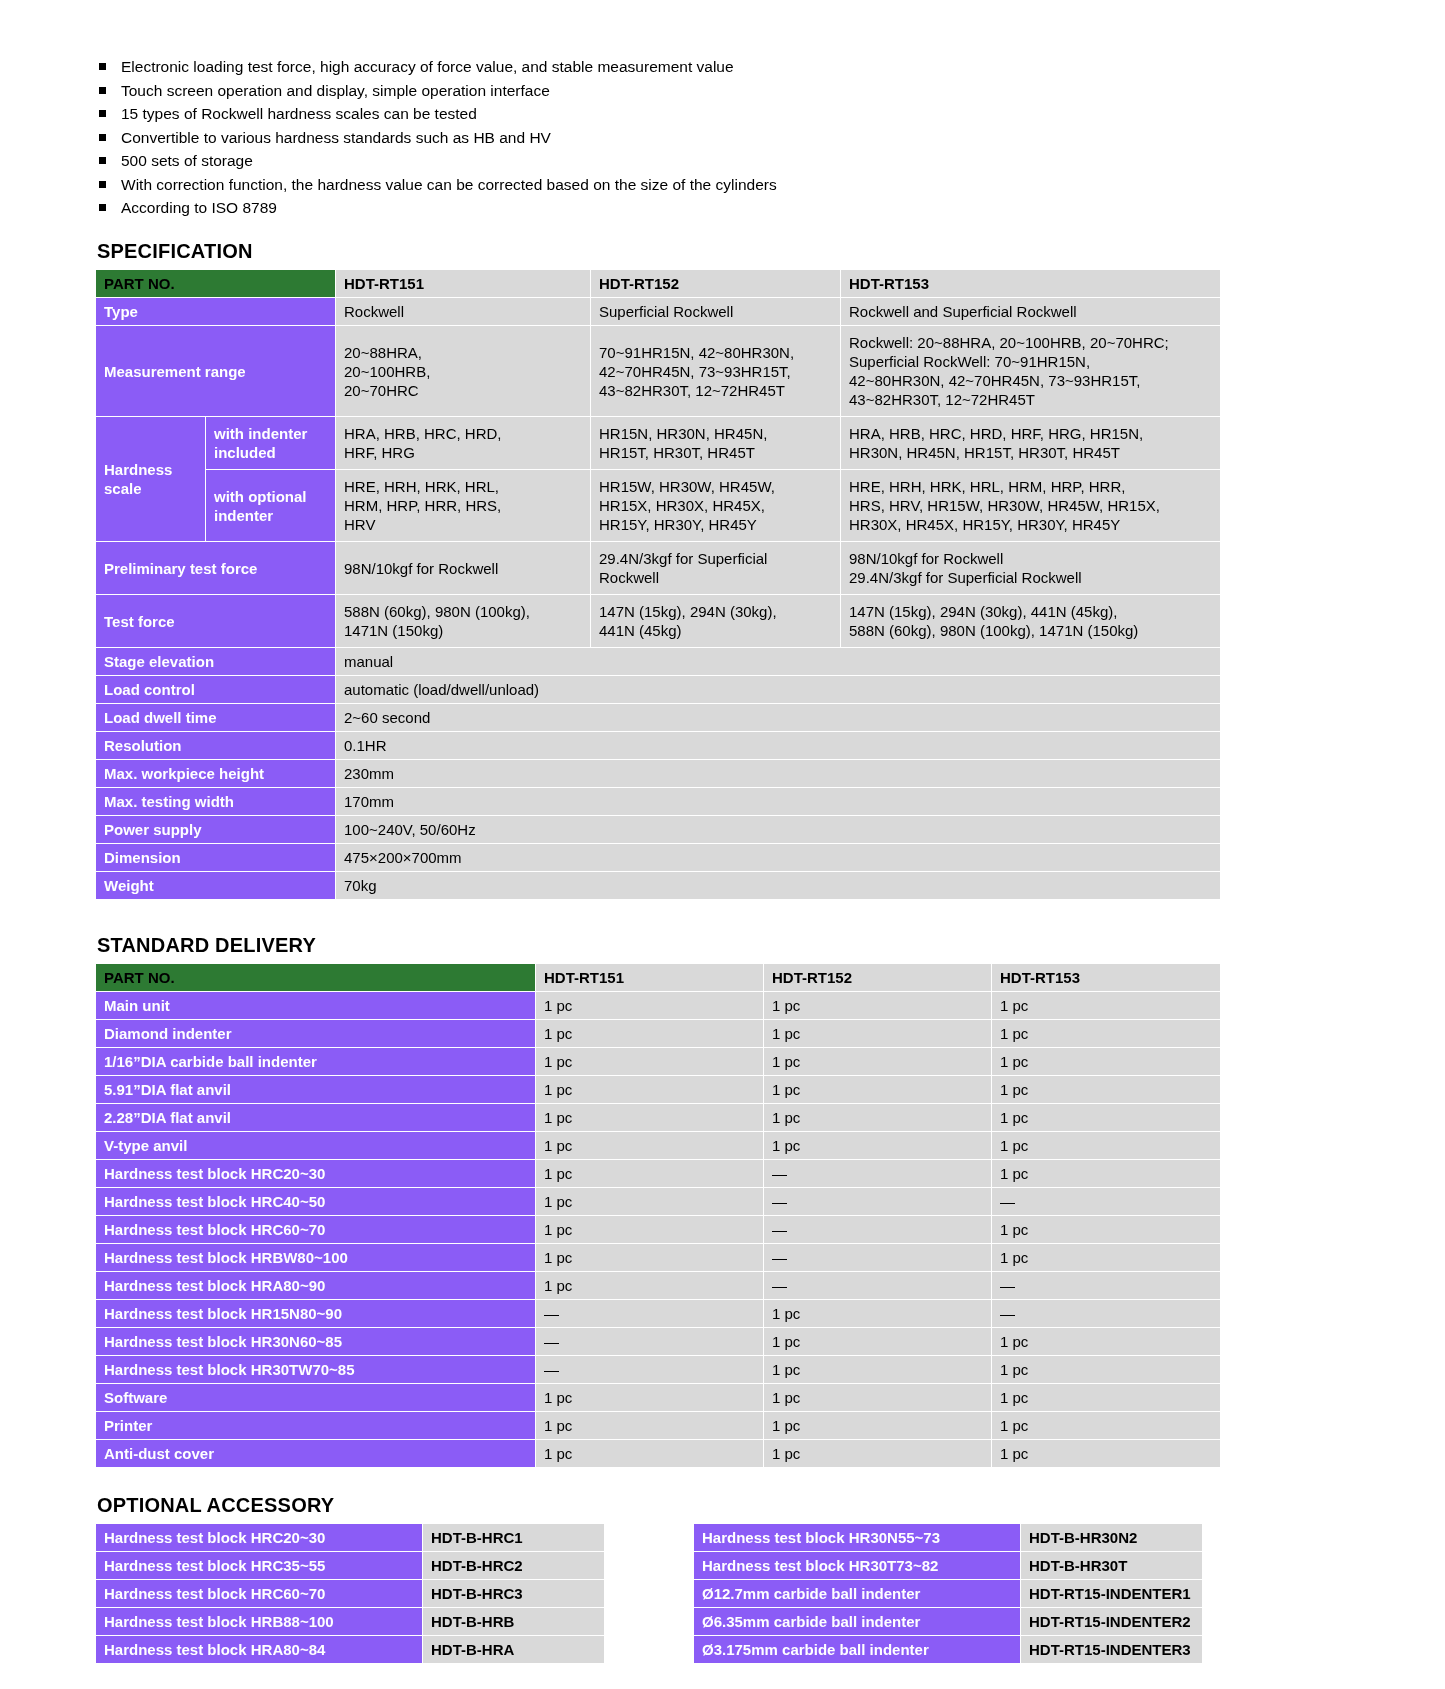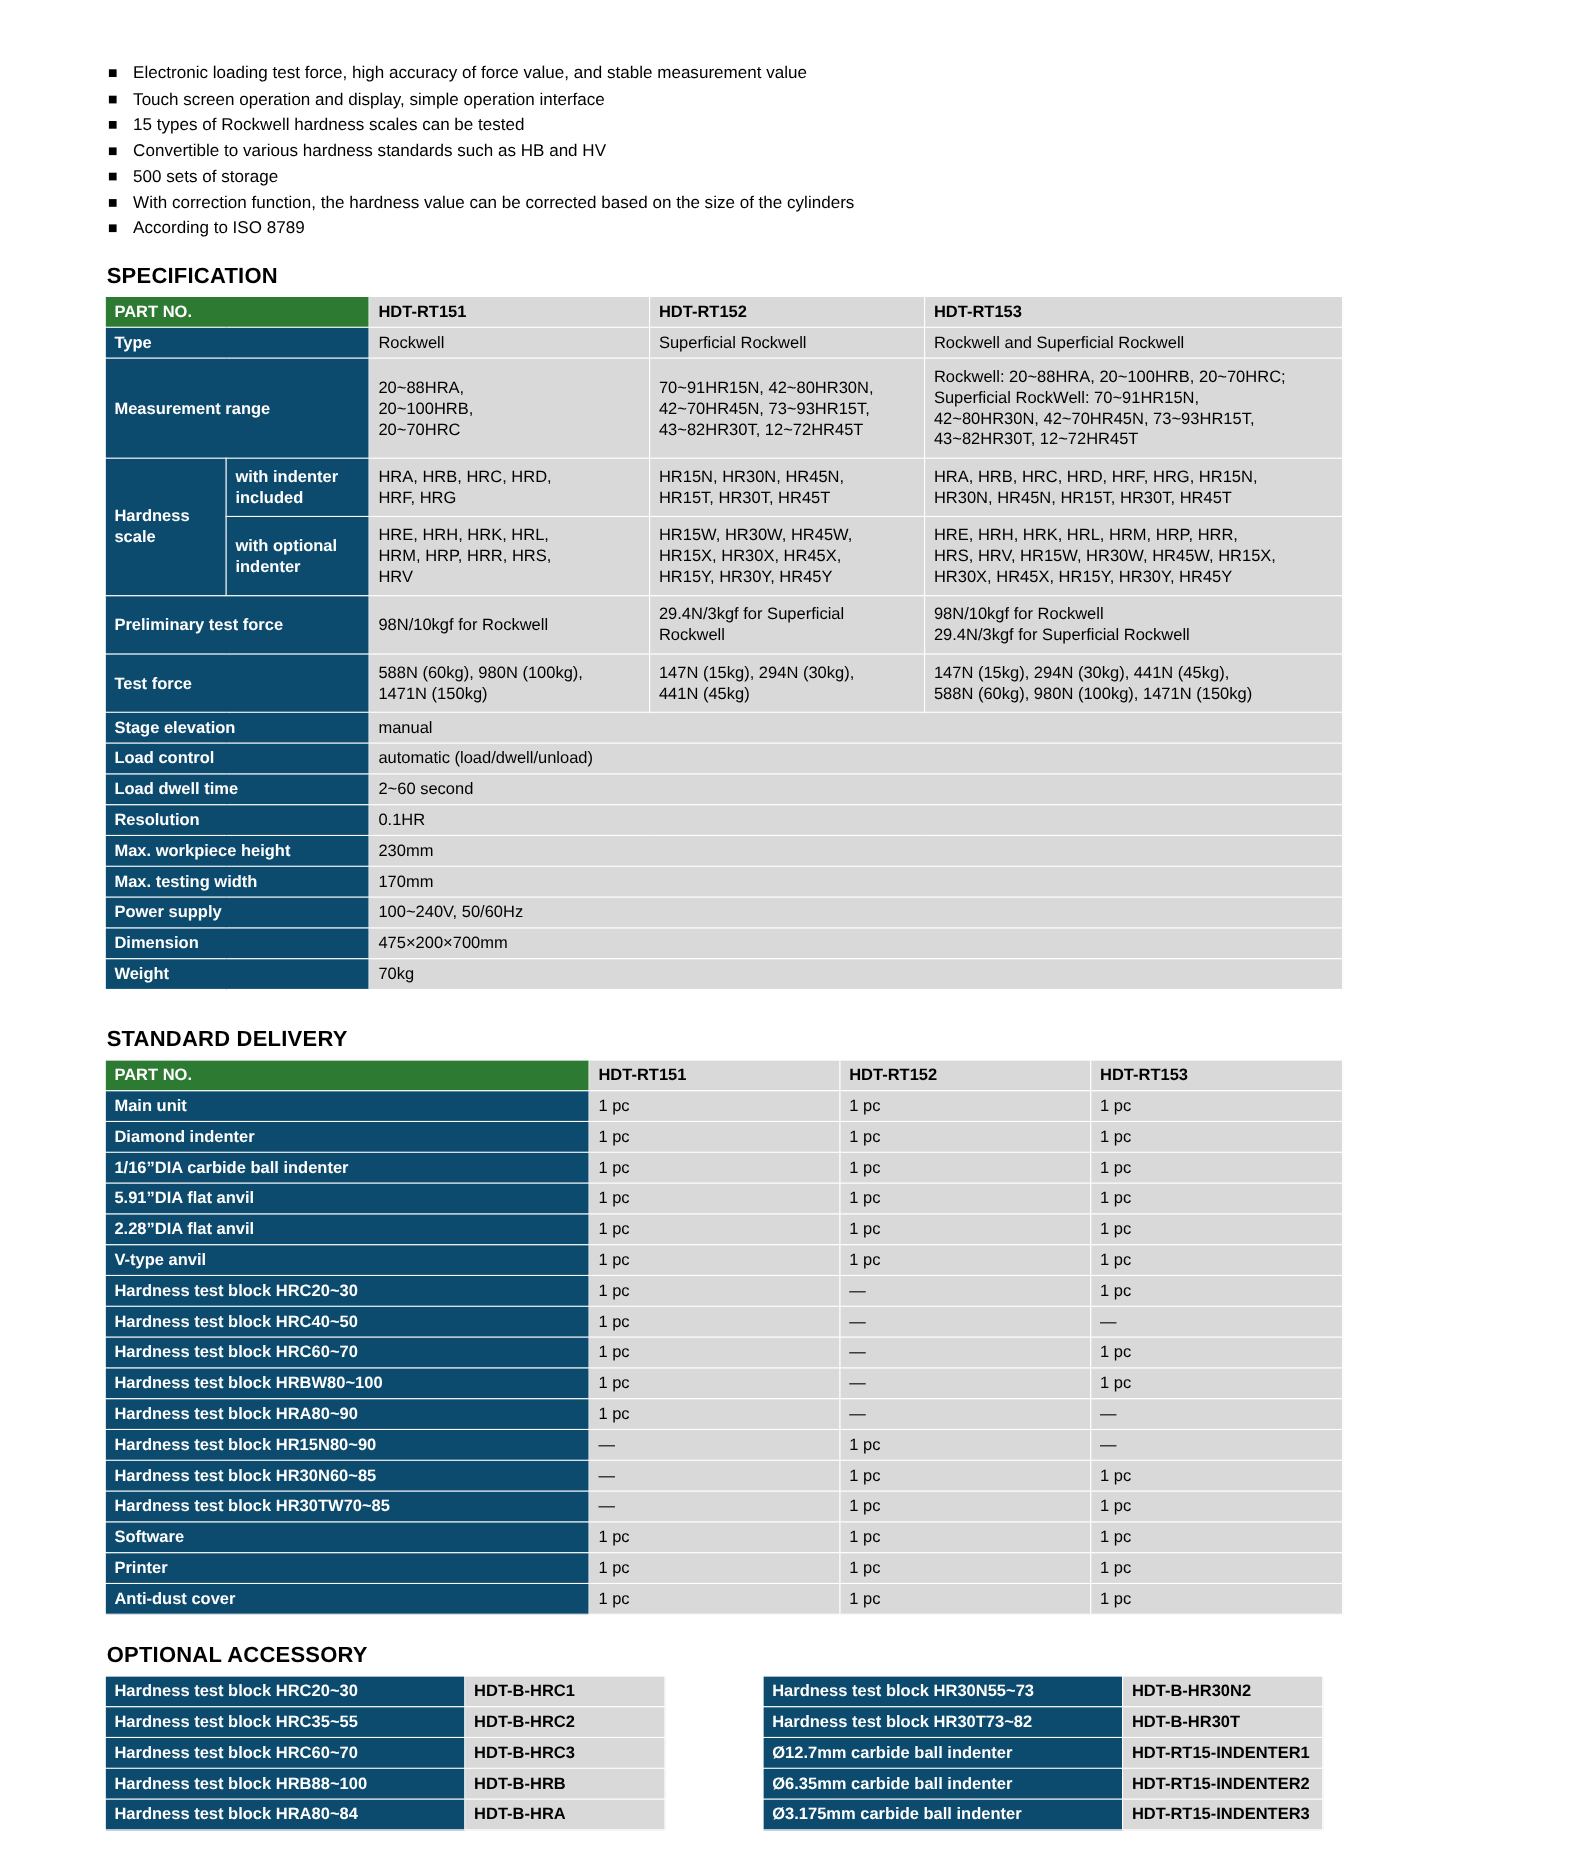--- a/index.html
+++ b/index.html
@@ -61,31 +61,31 @@
     table-layout: fixed;
   }
   td {
     border: 1px solid #ffffff;
     padding: 4px 8px;
     vertical-align: middle;
     font-size: 15px;
     line-height: 19px;
   }
   .lbl {
-    background: #0c4a6e;
+    background: #8b5cf6;
     color: #ffffff;
     font-weight: bold;
   }
   .val {
     background: #d9d9d9;
     color: #000000;
   }
   .hdr {
     background: #2d7a33;
-    color: #ffffff;
+    color: #000000;
     font-weight: bold;
   }
   .tall { padding-top: 7px; padding-bottom: 7px; }
 
   
   .opt-wrap {
     display: flex;
     gap: 88px;
   }
   table.opt {

